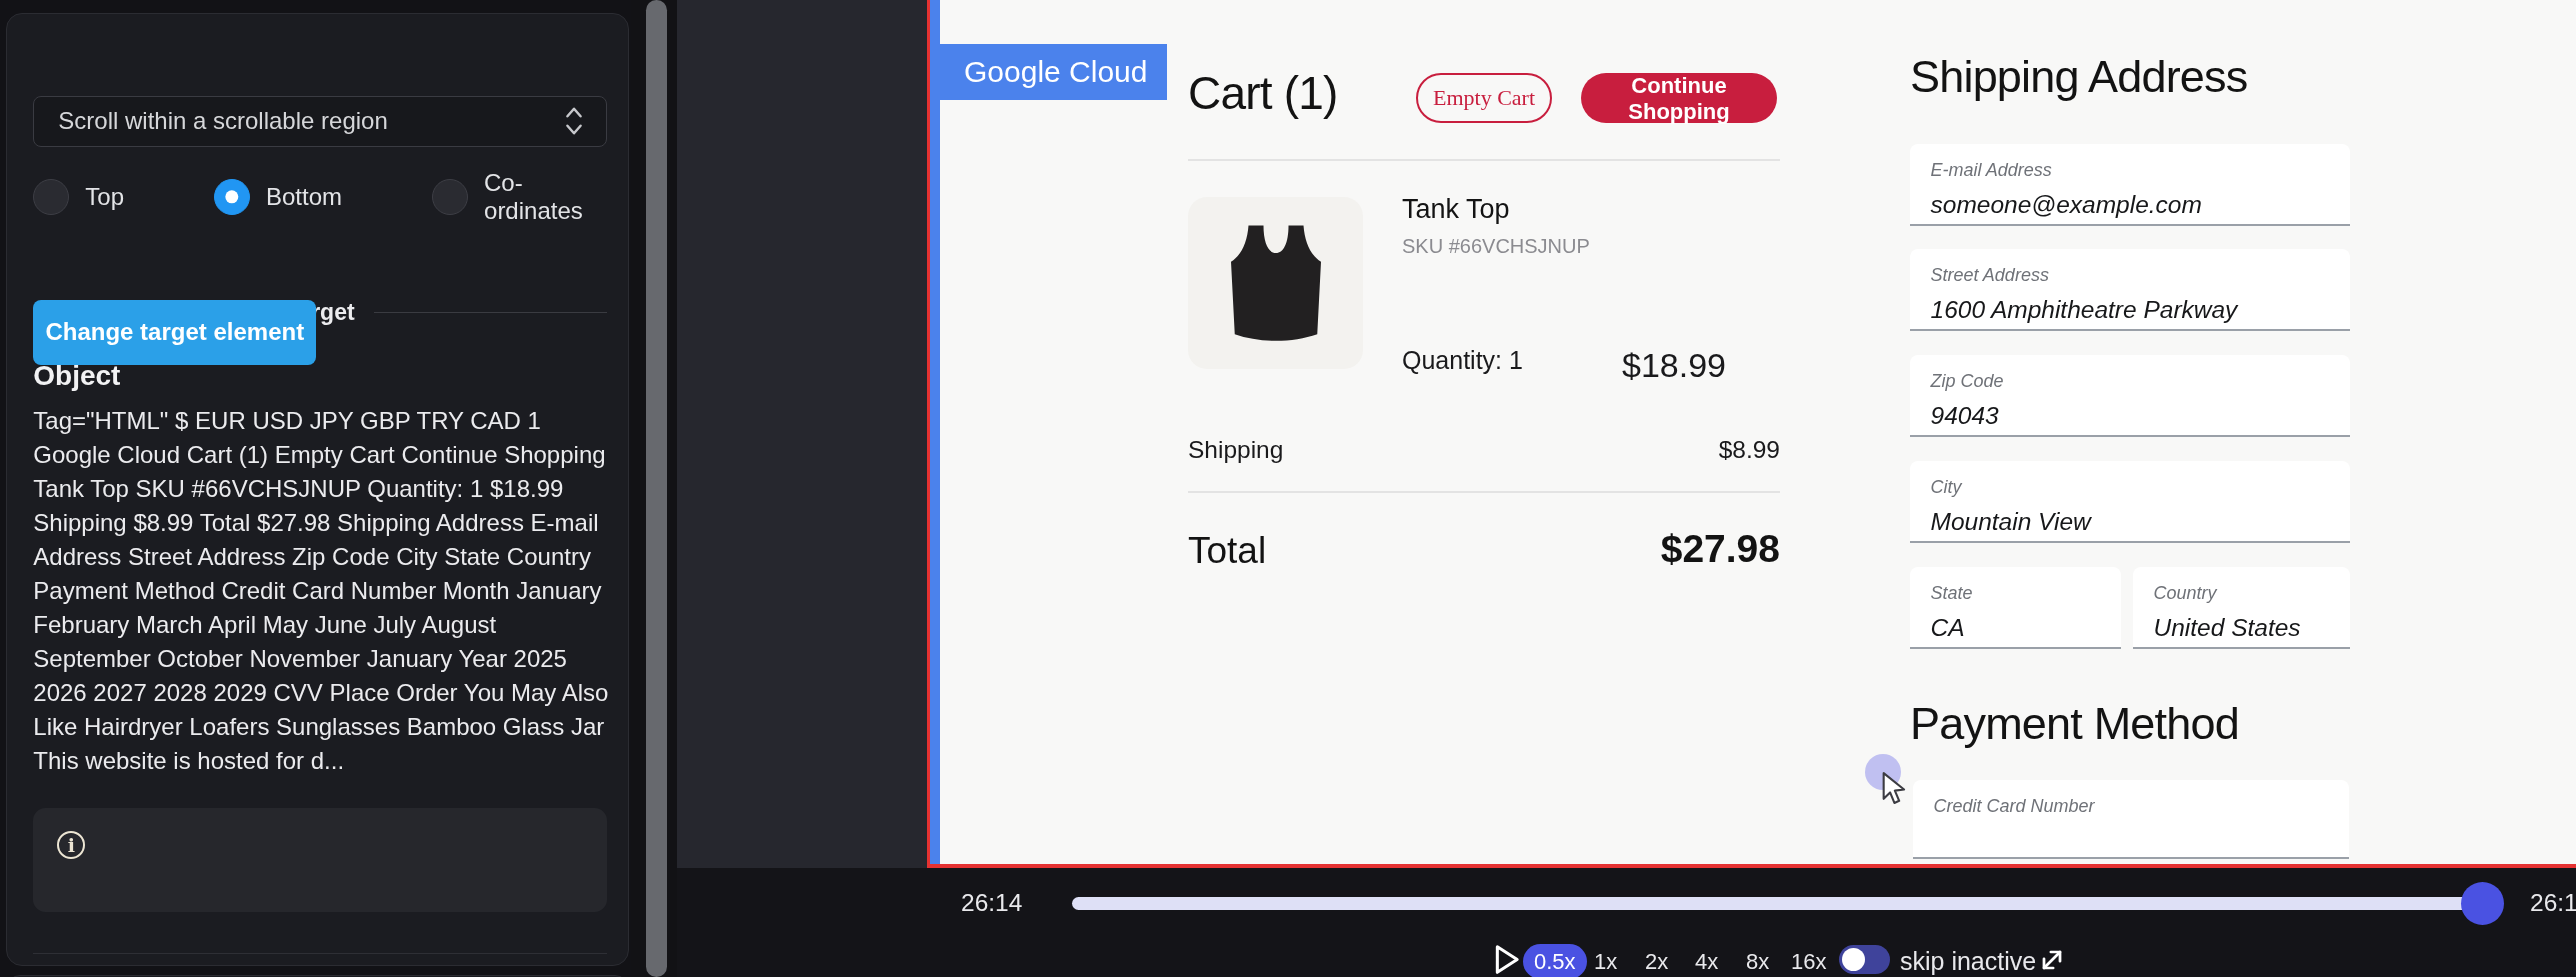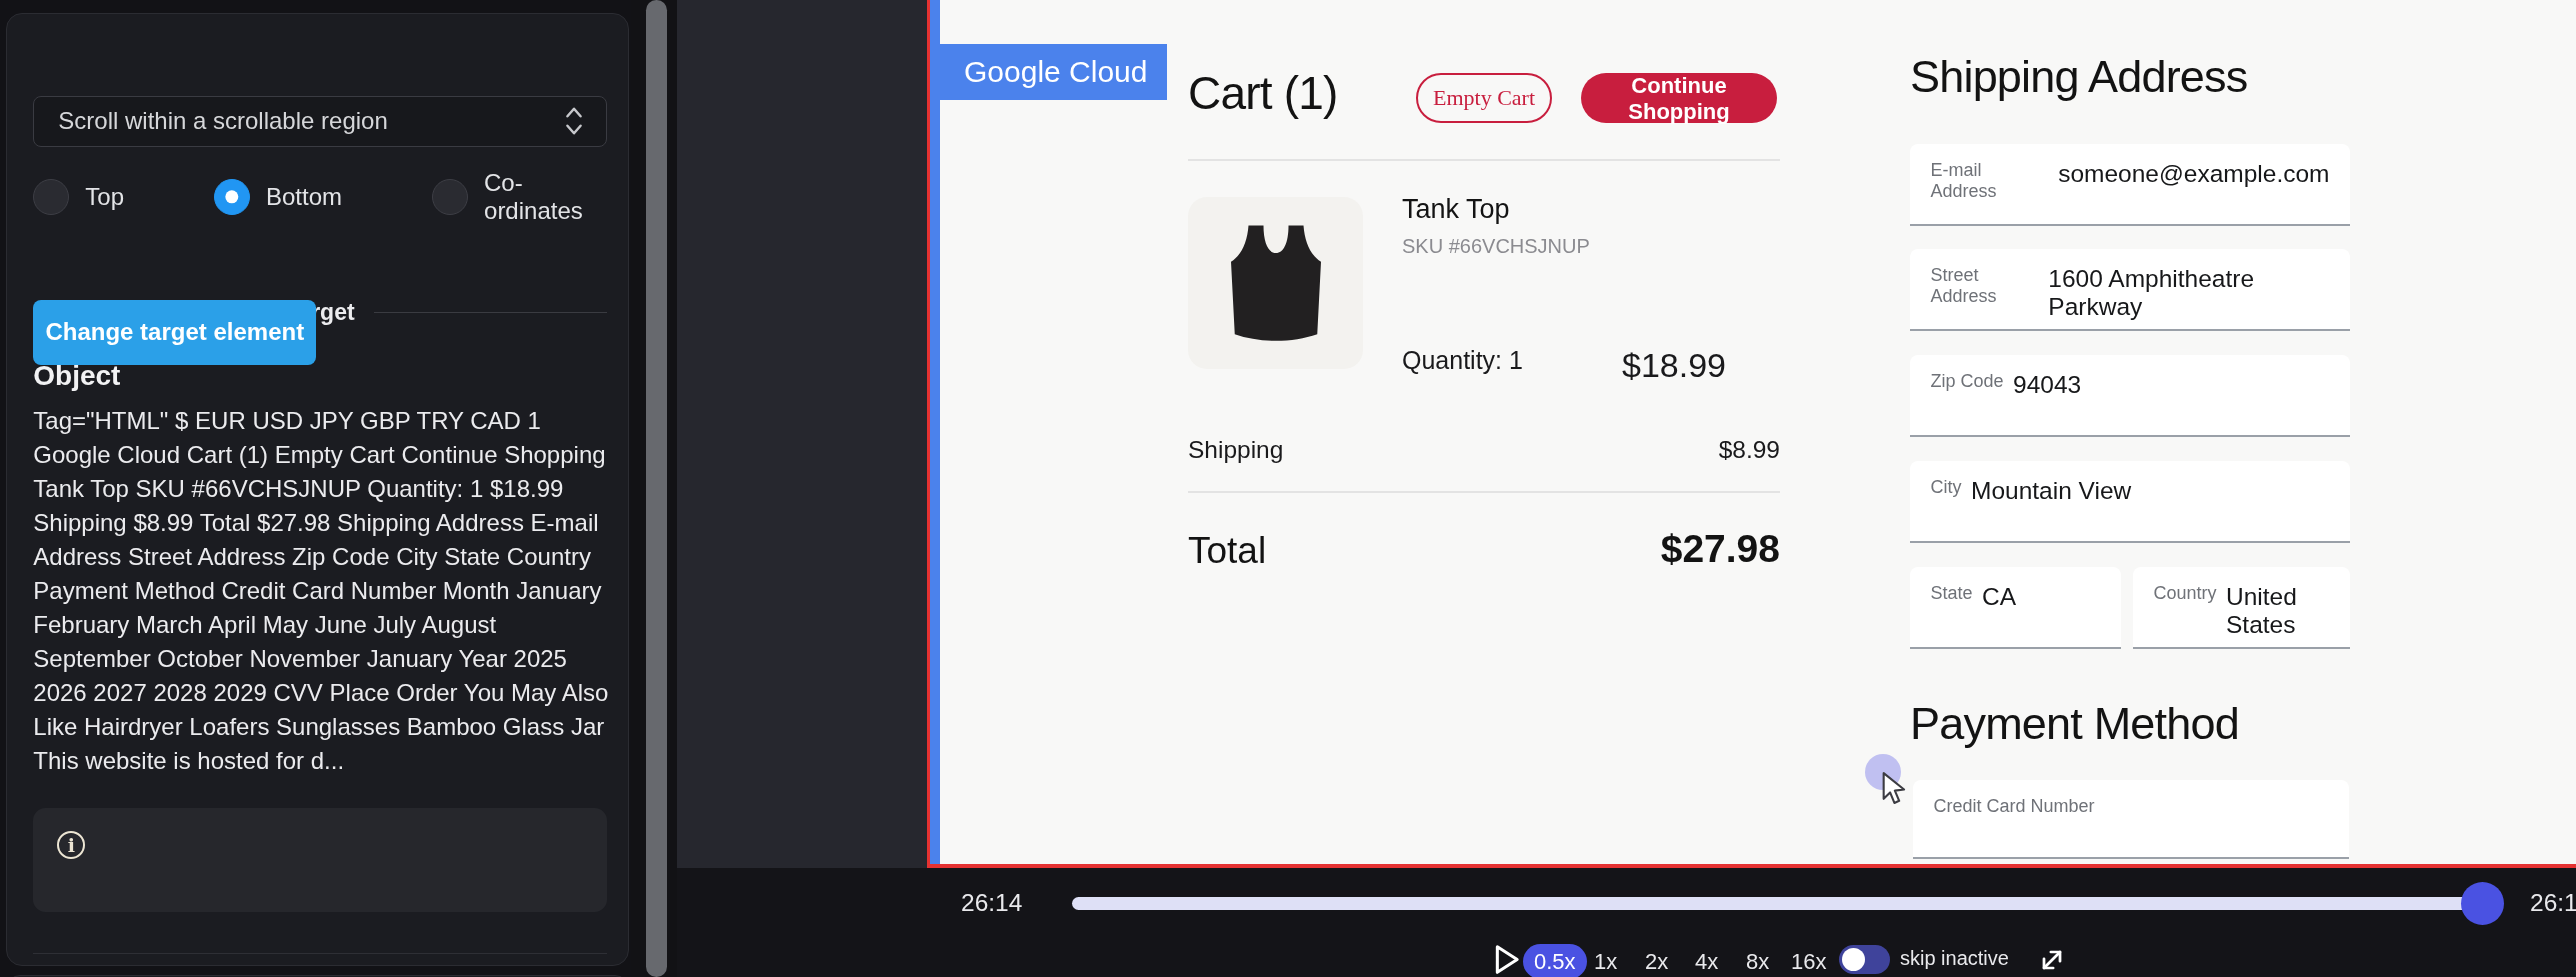--- a/index.html
+++ b/index.html
@@ -75,21 +75,21 @@
   .prod-qty{position:absolute;left:462px;top:346px;font-size:25px;color:#1a1a1c;}
   .prod-price{position:absolute;left:682px;top:346px;width:158px;text-align:left;font-size:34px;color:#1a1a1c;}
   .ship-label{position:absolute;left:248px;top:436px;font-size:24.5px;color:#1a1a1c;}
   .ship-value{position:absolute;left:682px;top:436px;width:158px;text-align:right;font-size:24.5px;color:#1a1a1c;}
   .hr2{position:absolute;left:248px;top:491px;width:592px;height:1.6px;background:#e3e3e3;}
   .total-label{position:absolute;left:248px;top:530px;font-size:37px;font-weight:500;color:#131313;}
   .total-value{position:absolute;left:603px;top:527px;width:237px;text-align:right;font-size:39px;font-weight:600;color:#131313;}
 
   .sa-heading{position:absolute;left:970px;top:51px;font-size:45px;font-weight:500;letter-spacing:-0.8px;color:#131313;}
   .field{position:absolute;background:#fff;border-radius:8px 8px 0 0;border-bottom:2.4px solid #9aa0a8;
-    padding:16px 20.5px;display:flex;flex-direction:row;gap:9.5px;cursor:text;}
+    padding:16px 20.5px;display:flex;flex-direction:column;gap:9.5px;cursor:text;font-style:italic;}
   .field .f-label{font-size:18px;color:#6f7278;}
   .field .f-value{font-size:24.5px;color:#17181a;}
   .f-email{left:970px;top:144px;width:440px;height:82px;}
   .f-street{left:970px;top:249px;width:440px;height:82px;}
   .f-zip{left:970px;top:355px;width:440px;height:82px;}
   .f-city{left:970px;top:461px;width:440px;height:82px;}
   .f-state{left:970px;top:567px;width:211px;height:82px;}
   .f-country{left:1193px;top:567px;width:217px;height:82px;}
   .pm-heading{position:absolute;left:970px;top:698px;font-size:45px;font-weight:500;letter-spacing:-0.8px;color:#131313;}
   .f-card{left:973px;top:780px;width:436px;height:79px;}
@@ -103,21 +103,21 @@
   .seek-track{position:absolute;left:1072px;top:897px;width:1411px;height:13.4px;border-radius:7px;background:var(--track);cursor:pointer;}
   .seek-head{position:absolute;left:2461px;top:882px;width:43px;height:43px;border-radius:50%;background:var(--indigo);cursor:grab;}
   .time-end{position:absolute;left:2530px;top:889px;font-size:24.5px;color:#e9e9ec;white-space:nowrap;}
   .play-btn{position:absolute;left:1488px;top:942px;width:35px;height:35px;background:none;border:none;cursor:pointer;}
   .speed{position:absolute;top:944px;font-size:22px;color:#e9e9ec;background:none;border:none;cursor:pointer;
     font-family:"Liberation Sans",sans-serif;padding:4.7px 11px;border-radius:788px;}
   .speed.active{background:var(--indigo);color:#fff;}
   .sp0{left:1523px;}.sp1{left:1583px;}.sp2{left:1634px;}.sp3{left:1684px;}.sp4{left:1735px;}.sp5{left:1780px;}
   .toggle{position:absolute;left:1839px;top:945px;width:51px;height:29px;border-radius:788px;background:var(--toggle-track);cursor:pointer;}
   .toggle .knob{position:absolute;left:3.2px;top:3.2px;width:23px;height:23px;border-radius:50%;background:#fff;}
-  .skip-label{position:absolute;left:1900px;top:947px;font-size:20px;color:#e9e9ec;}
+  .skip-label{position:absolute;left:1900px;top:947px;font-size:25px;color:#e9e9ec;}
   .expand-btn{position:absolute;left:2036px;top:944px;width:32px;height:32px;background:none;border:none;cursor:pointer;}
 </style>
 </head>
 <body>
 
 <div class="app">
 
   <div class="side-panel">
     <div class="select-box">
       <span class="sel-text">Scroll within a scrollable region</span>

